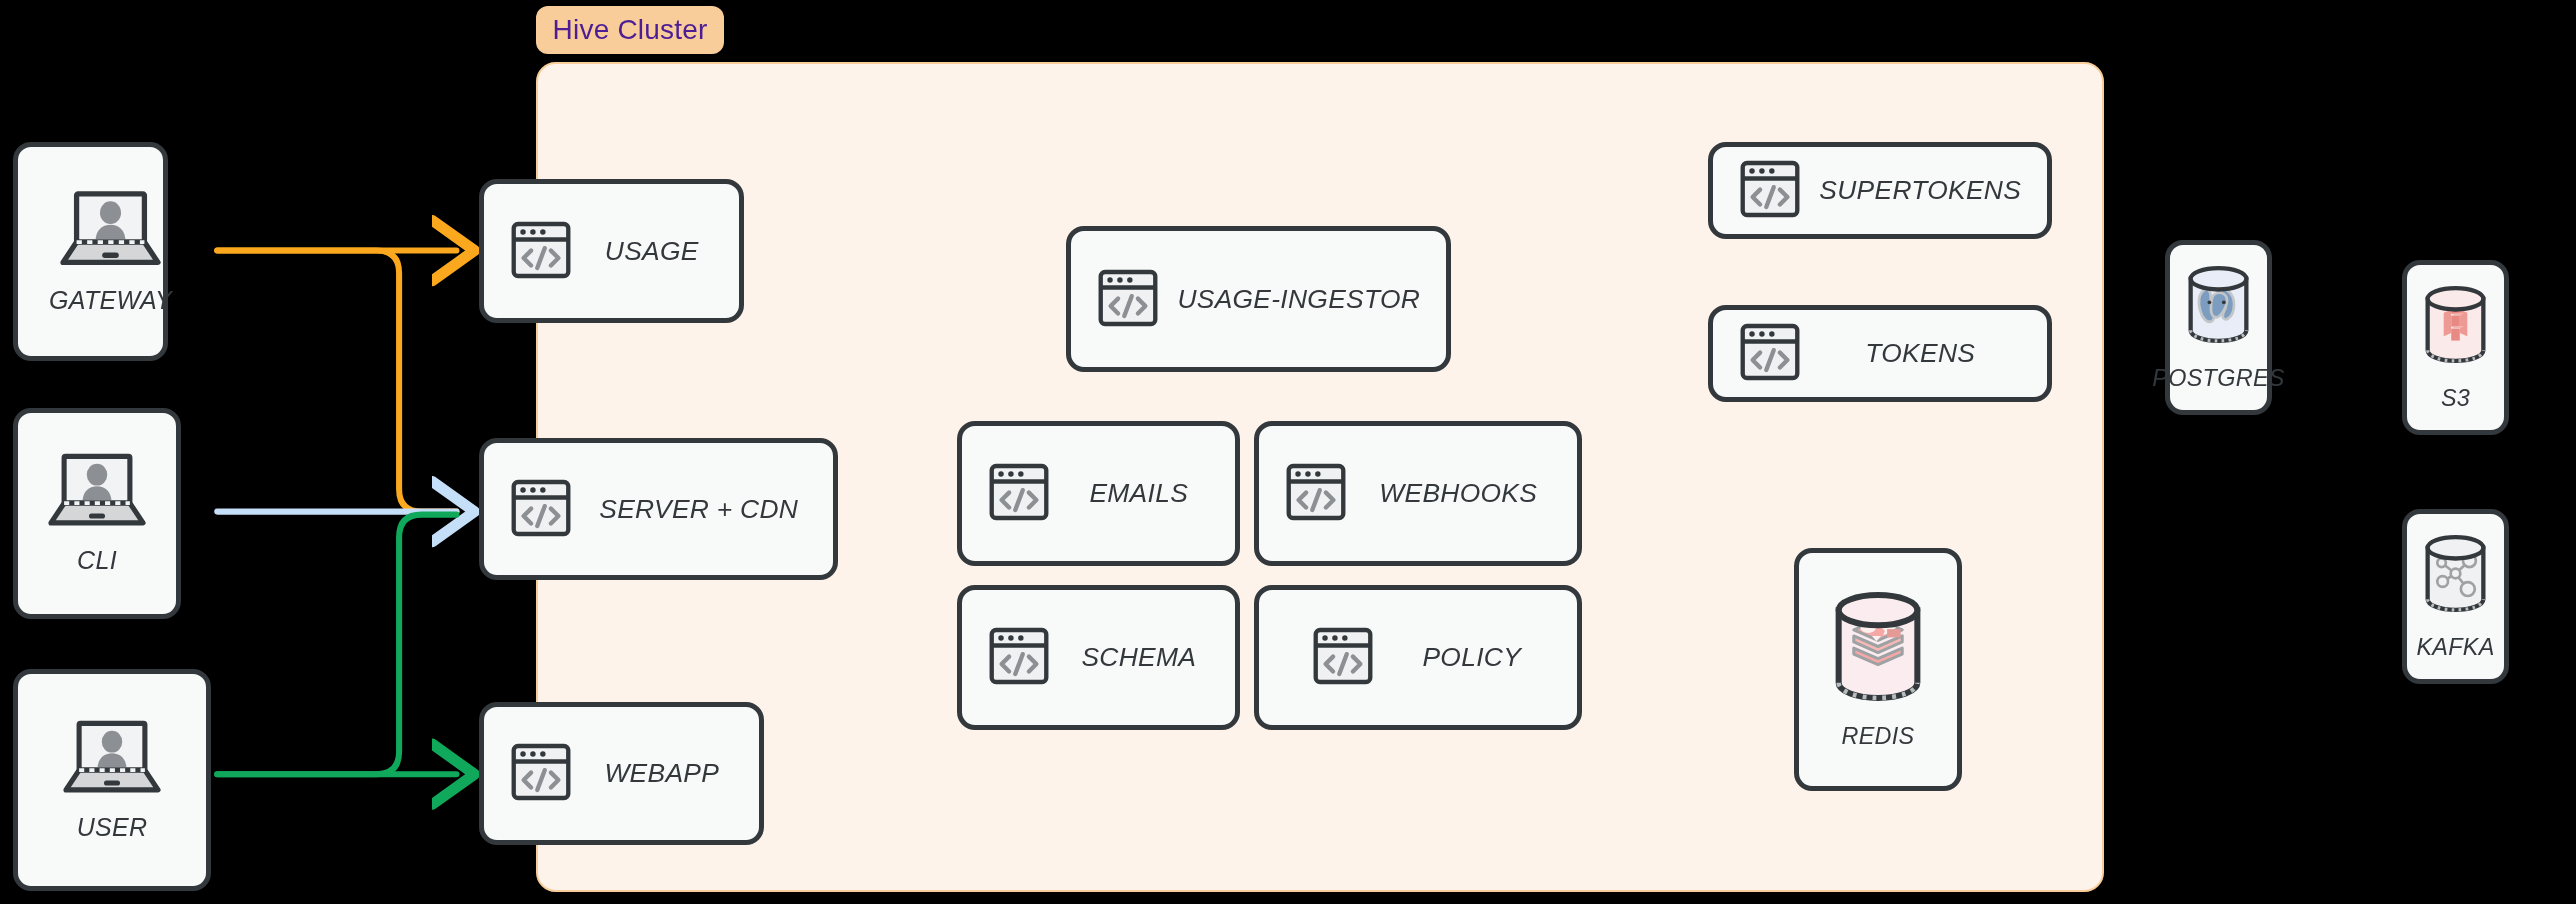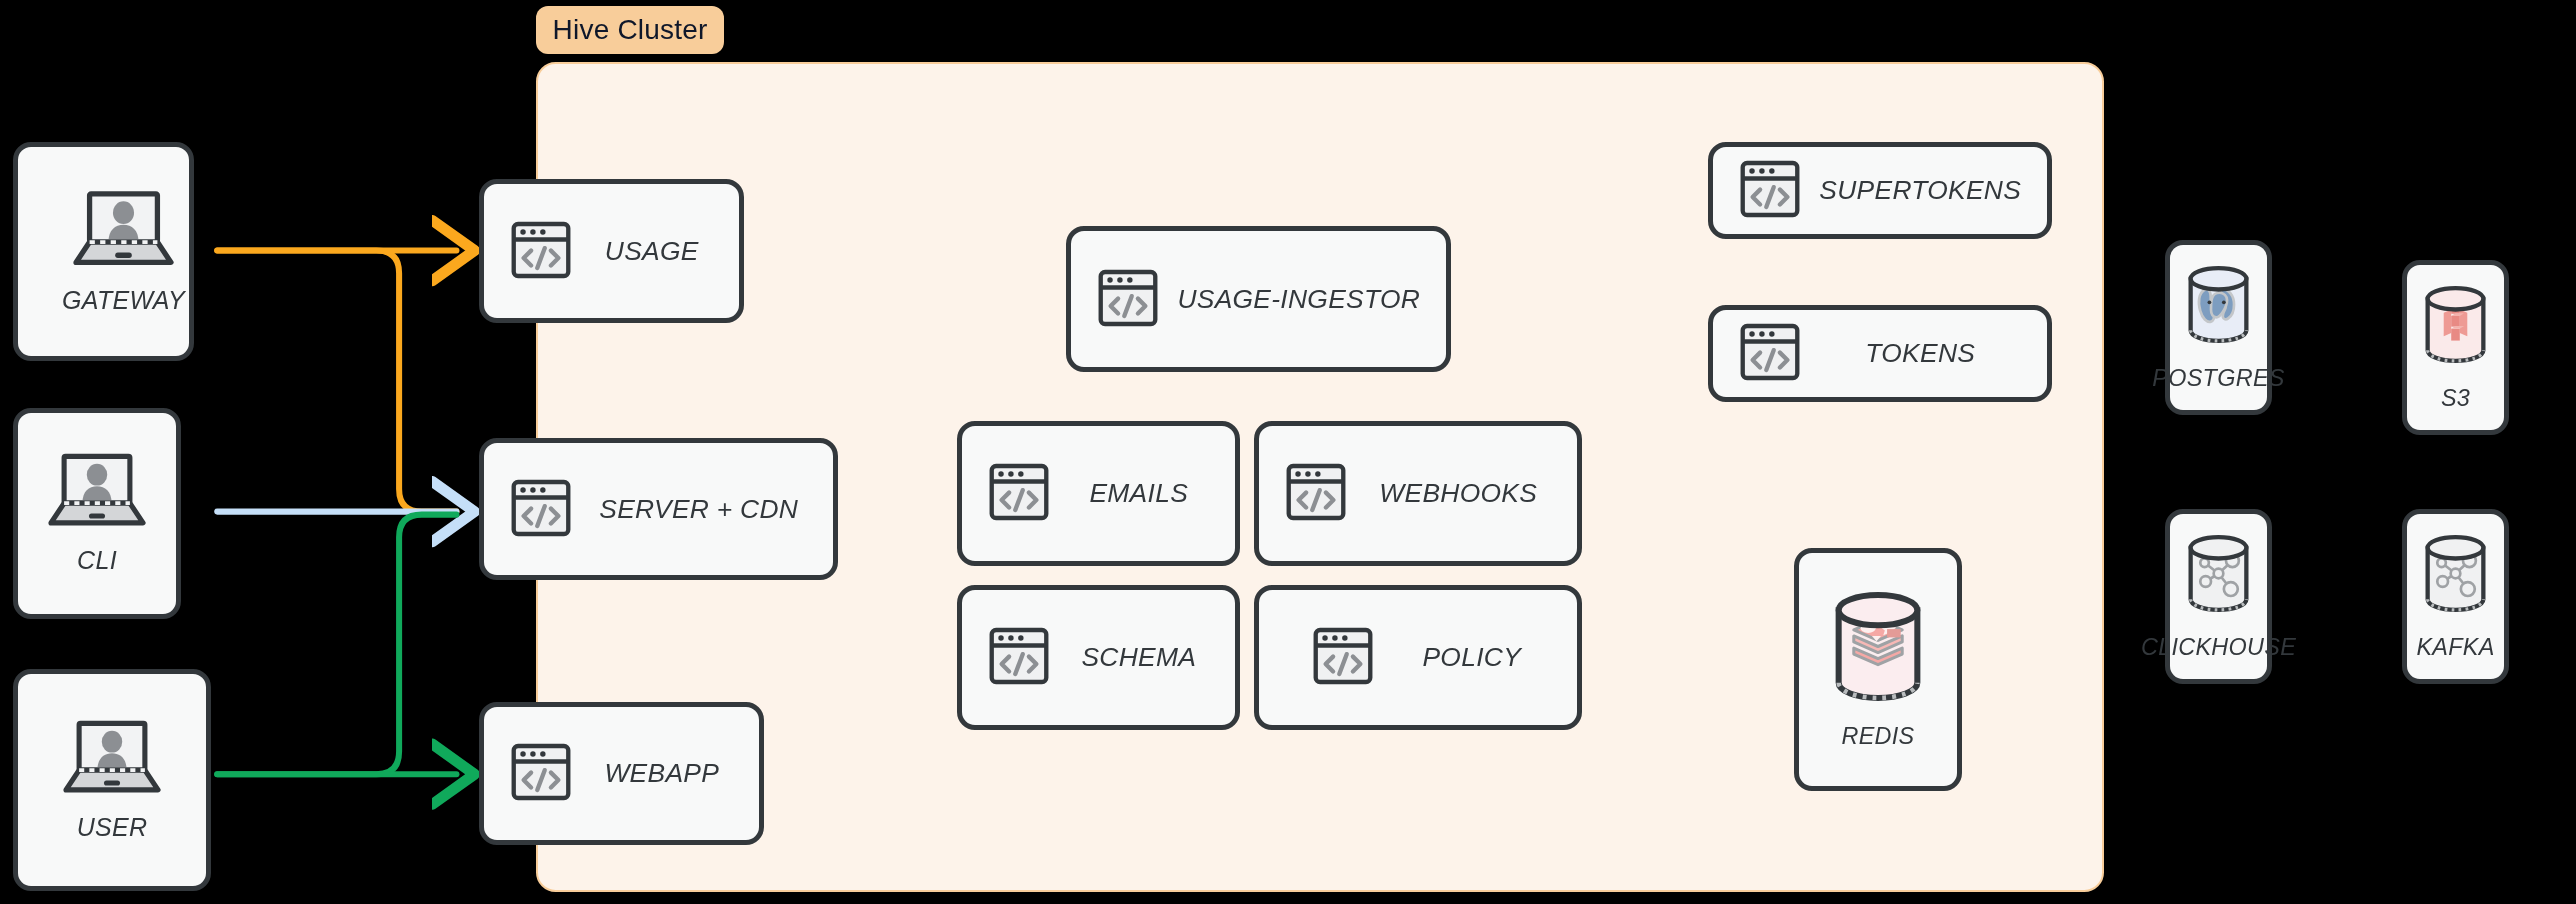--- a/index.html
+++ b/index.html
@@ -24,21 +24,21 @@
     border: 2.3px solid #F8CD9A;
     border-radius: 19.6px;
   }
   .cluster-badge {
     position: absolute;
     background: #F8CD9A;
     border-radius: 12px;
     display: flex;
     align-items: center;
     justify-content: flex-start;
-    color: #0f172a;
+    color: #4c1d95;
     font-size: 28px;
     font-weight: 400;
     letter-spacing: 0.2px;
     white-space: nowrap;
     padding: 0 16.6px;
   }
 
   
   .node {
     position: absolute;
@@ -122,21 +122,21 @@
 
     <path d="M287,332 L498,332 Q528,332 528,362 L528,648 Q528,678 558,678 L604,678" fill="none" stroke="#FBA81E" stroke-width="8" stroke-linecap="round" stroke-linejoin="round"></path>
 
     <path d="M287,678 L604,678" fill="none" stroke="#C5DFF8" stroke-width="8" stroke-linecap="round" marker-end="url(#ah-blue)"></path>
 
     <path d="M287,1026 L498,1026 Q528,1026 528,996 L528,712 Q528,682 558,682 L604,682" fill="none" stroke="#10A95B" stroke-width="8" stroke-linecap="round" stroke-linejoin="round"></path>
 
     <path d="M287,1026 L604,1026" fill="none" stroke="#10A95B" stroke-width="8" stroke-linecap="round" marker-end="url(#ah-green)"></path>
   </svg>
 
-  <div class="node stacked layer-nodes" style="left:13px; top:142px; width:181px; height:219px;padding-left:40px;">
+  <div class="node stacked layer-nodes" style="left:13px; top:142px; width:155px; height:219px;padding-left:40px;">
     <span class="laptop-icon">
       <svg width="101" height="79" viewBox="0 0 134 104" xmlns="http://www.w3.org/2000/svg">
         <rect x="22" y="6" width="90" height="64" rx="2" fill="#F2F3F4" stroke="#33383C" stroke-width="7"></rect>
         <g fill="#8C8F93">
           <ellipse cx="67" cy="31" rx="14" ry="15"></ellipse>
           <path d="M47,70 C47,54 56,47 67,47 C78,47 87,54 87,70 Z"></path>
         </g>
         <path d="M22,70 L112,70 L130,97 L4,97 Z" fill="#D4D6D8" stroke="#33383C" stroke-width="7" stroke-linejoin="round"></path>
         <line x1="22" y1="70" x2="112" y2="70" stroke="#F2F3F4" stroke-width="5" stroke-dasharray="7 7"></line>
         <rect x="56" y="84" width="22" height="7" rx="3.5" fill="#33383C"></rect>
@@ -416,41 +416,20 @@
           <path d="M62,36 L70,31 L86,31 L78,36 Z" fill="#F3B3AE"></path>
           <path d="M62,60 L70,55 L86,55 L78,60 Z" fill="#F3B3AE"></path>
           <path d="M62,84 L70,79 L86,79 L78,84 Z" fill="#F3B3AE"></path>
         </g>
         <ellipse cx="70" cy="28" rx="52" ry="20" fill="#FAEAEA" stroke="#33383C" stroke-width="8"></ellipse>
       </svg>
     </span>
     <span class="node-label">S3</span>
   </div>
 
-  <div class="node stacked store layer-nodes" style="left:2165px; top:509px; width:107px; height:175px;">
-    <span>
-      <svg width="75" height="83" viewBox="0 0 140 152" xmlns="http://www.w3.org/2000/svg">
-        <path d="M18,28 L18,124 A52,20 0 0 0 122,124 L122,28 Z" fill="#F0F1F2" stroke="#33383C" stroke-width="8"></path>
-        <path d="M18,124 A52,20 0 0 0 122,124" fill="none" stroke="#B9BCBE" stroke-width="6" stroke-dasharray="5 8"></path>
-        <g stroke="#9FA2A5" stroke-width="5" fill="none">
-          <path d="M44,56 L70,76 L96,52"></path>
-          <path d="M48,90 L70,76 L92,104"></path>
-        </g>
-        <g fill="#F0F1F2" stroke="#9FA2A5" stroke-width="5">
-          <circle cx="70" cy="76" r="9"></circle>
-          <circle cx="44" cy="56" r="8"></circle>
-          <circle cx="96" cy="52" r="12"></circle>
-          <circle cx="46" cy="91" r="10"></circle>
-          <circle cx="93" cy="105" r="13"></circle>
-        </g>
-        <ellipse cx="70" cy="28" rx="52" ry="20" fill="#F0F1F2" stroke="#33383C" stroke-width="8"></ellipse>
-      </svg>
-    </span>
-    <span class="node-label">CLICKHOUSE</span>
-  </div>
 
   <div class="node stacked store layer-nodes" style="left:2402px; top:509px; width:107px; height:175px;">
     <span>
       <svg width="75" height="83" viewBox="0 0 140 152" xmlns="http://www.w3.org/2000/svg">
         <path d="M18,28 L18,124 A52,20 0 0 0 122,124 L122,28 Z" fill="#F0F1F2" stroke="#33383C" stroke-width="8"></path>
         <path d="M18,124 A52,20 0 0 0 122,124" fill="none" stroke="#B9BCBE" stroke-width="6" stroke-dasharray="5 8"></path>
         <g stroke="#9FA2A5" stroke-width="5" fill="none">
           <path d="M44,56 L70,76 L96,52"></path>
           <path d="M48,90 L70,76 L92,104"></path>
         </g>

